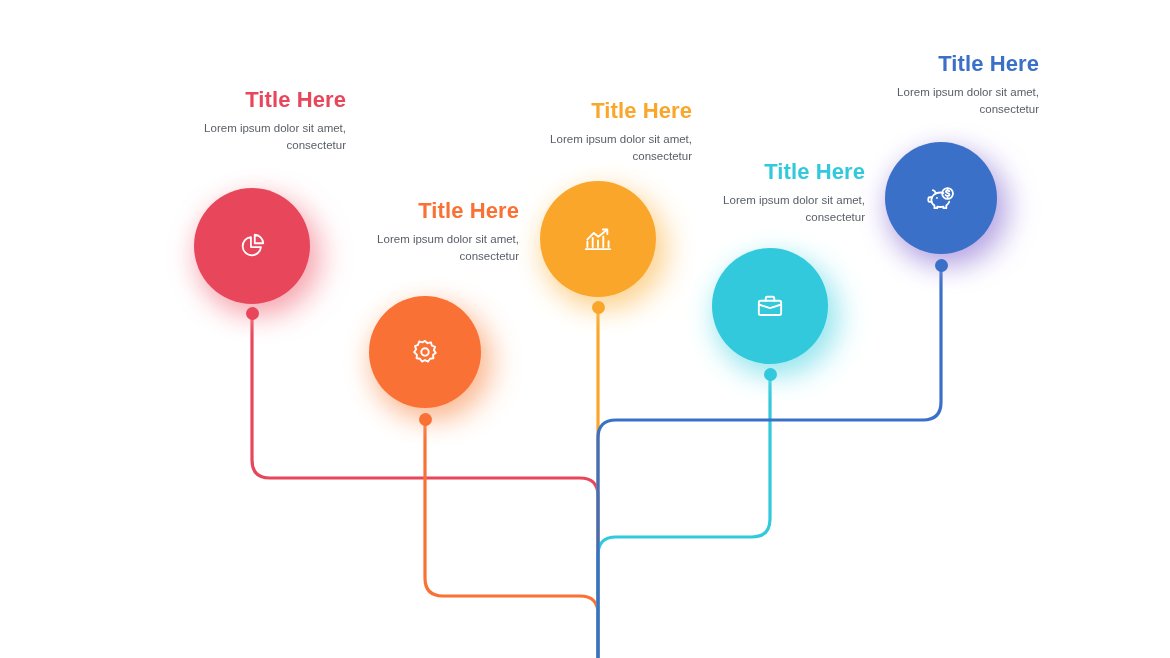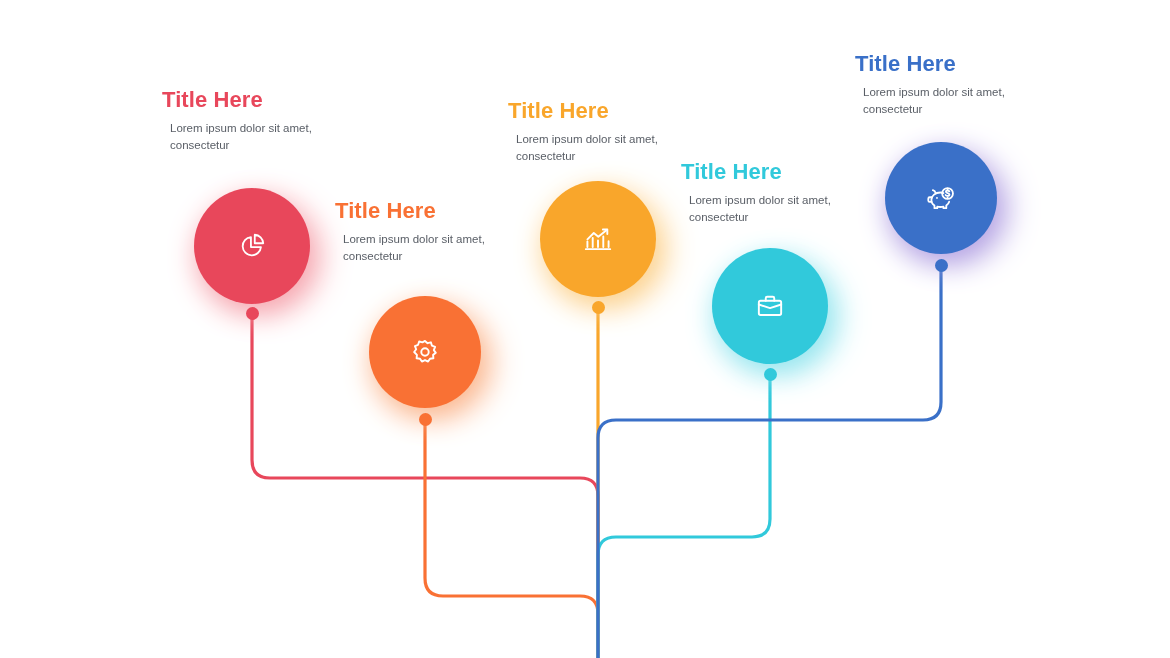--- a/index.html
+++ b/index.html
@@ -34,34 +34,34 @@
     border-radius: 50%;
     display: flex;
     align-items: center;
     justify-content: center;
   }
   .bubble svg {
     display: block;
   }
   .txtblock {
     position: absolute;
-    text-align: left;
+    text-align: right;
   }
   .title {
     font-size: 22px;
     font-weight: bold;
     letter-spacing: 0.1px;
     margin: 0 0 8px 0;
     line-height: 1.1;
   }
   .desc {
     font-size: 11.5px;
     color: #595e66;
     line-height: 1.45;
-    margin: 8px;
+    margin: 0;
     font-weight: normal;
   }
   .stem-dot {
     position: absolute;
     width: 13px;
     height: 13px;
     border-radius: 50%;
   }
 </style>
 </head>

